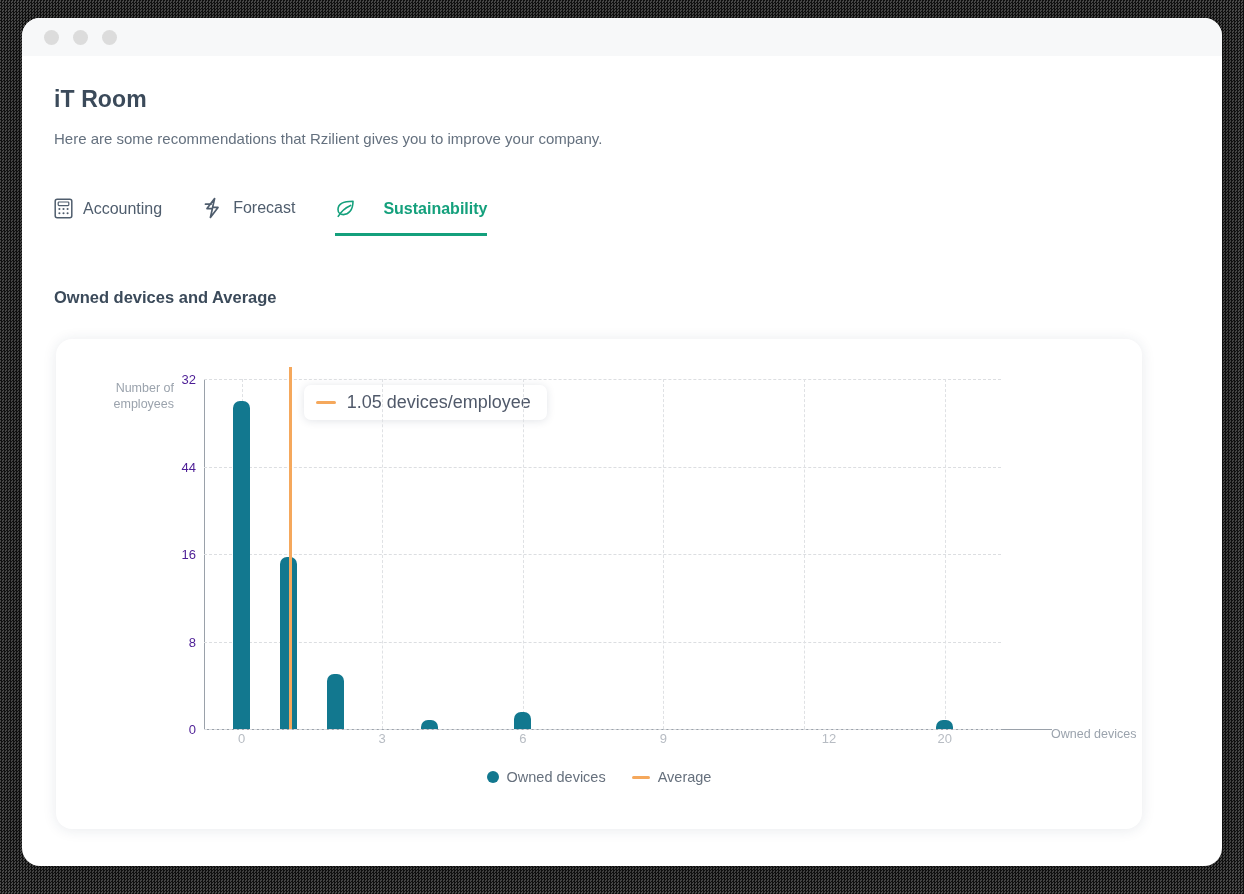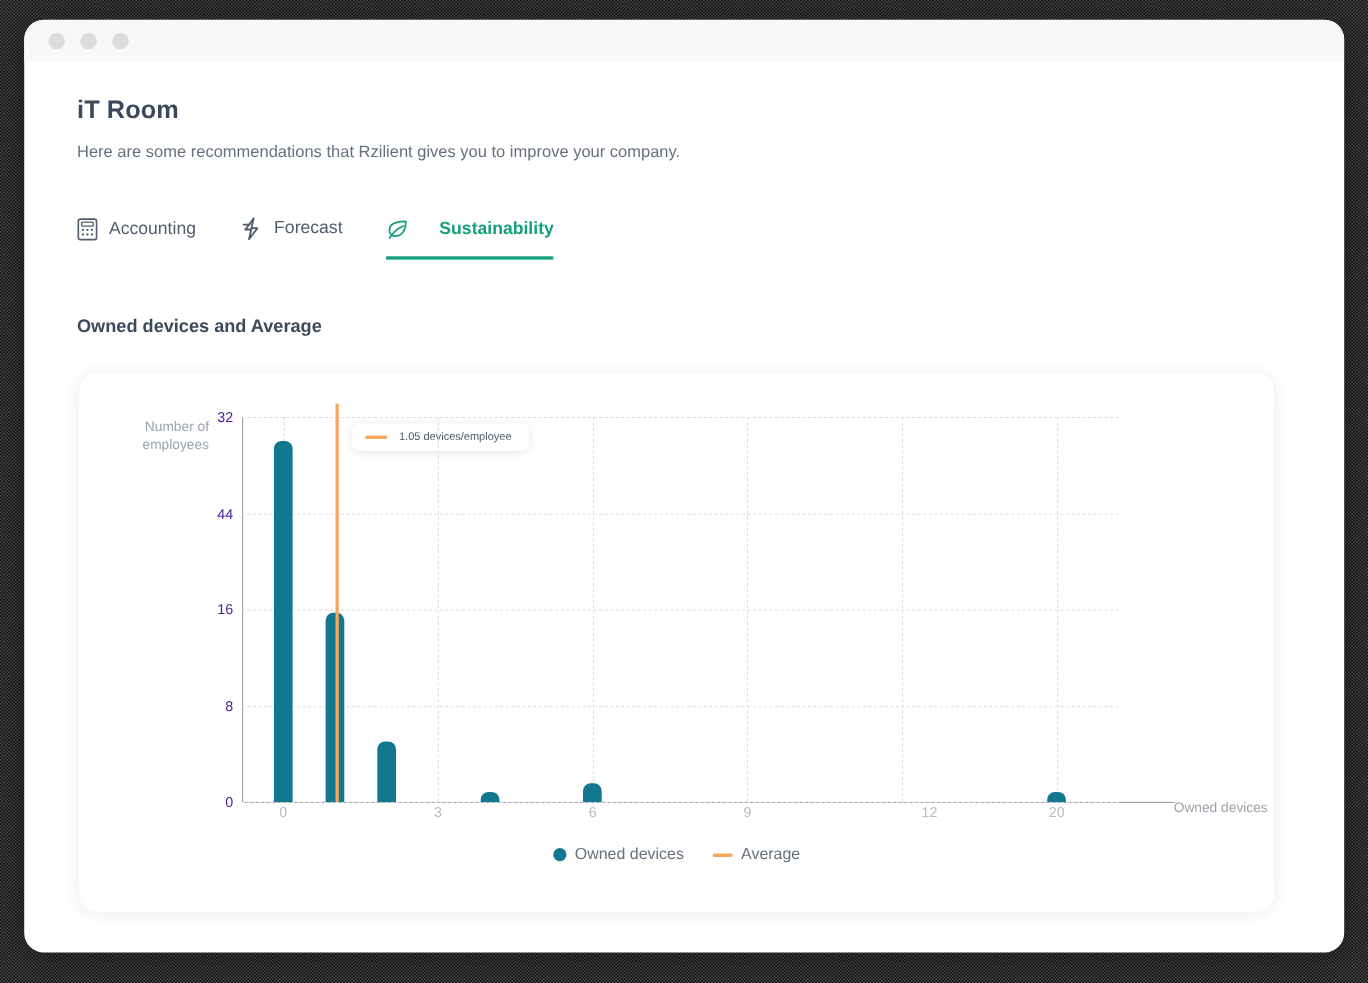--- a/index.html
+++ b/index.html
@@ -44,21 +44,21 @@
     gap: 14px;
   }
   .dot {
     width: 15px; height: 15px;
     border-radius: 50%;
     background: #dcdcdc;
   }
 
   
   #content {
-    padding: 30px 52px 0 48px;
+    padding: 30px 52px 0 32px;
     position: relative;
     height: calc(100% - 38px);
   }
 
   #page-title {
     font-size: 23px;
     font-weight: bold;
     color: #3b4a5a;
     letter-spacing: 0.1px;
   }
@@ -204,21 +204,21 @@
 
   #avg-label {
     position: absolute;
     background: #ffffff;
     border-radius: 7px;
     box-shadow: 0 1px 8px rgba(30,50,80,0.13);
     padding: 7px 16px 7px 12px;
     display: flex;
     align-items: center;
     gap: 11px;
-    font-size: 10px;
+    font-size: 18px;
     color: #50596a;
     white-space: nowrap;
     top: 6px;
     left: 50px;
   }
   #avg-label .dash {
     display: inline-block;
     width: 20px; height: 3px;
     background: #f5a85c;
     border-radius: 2px;

